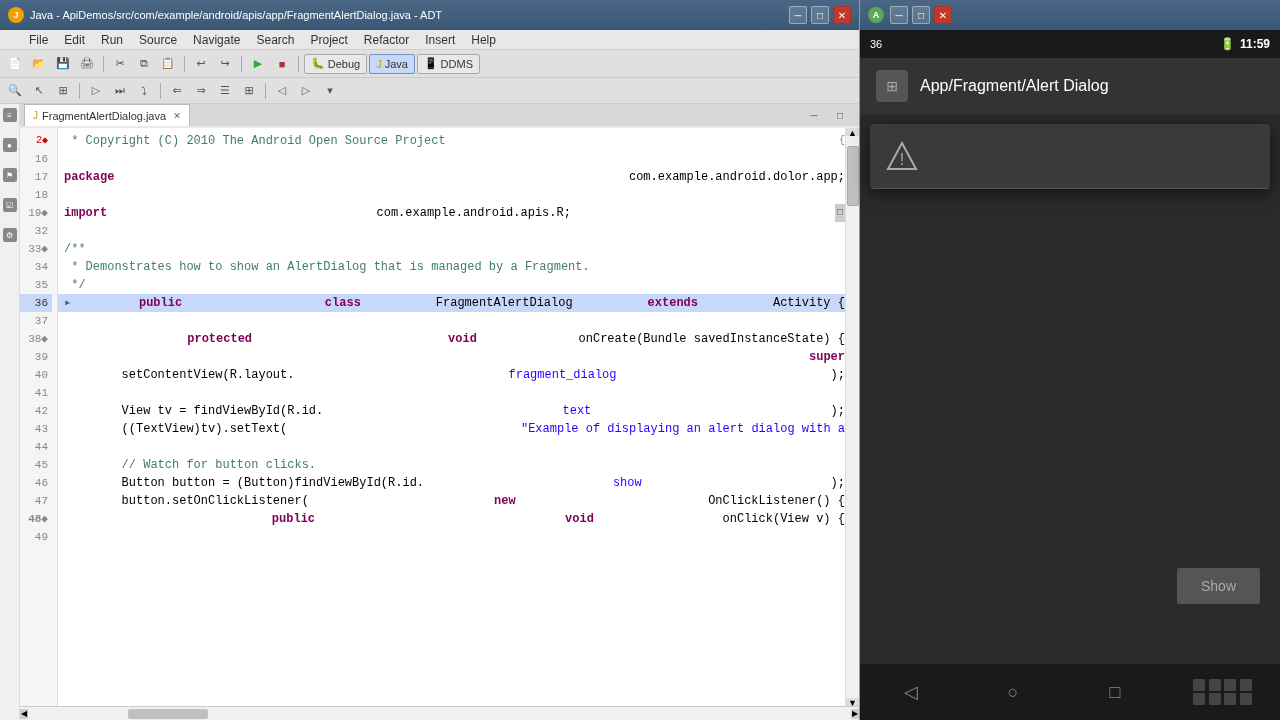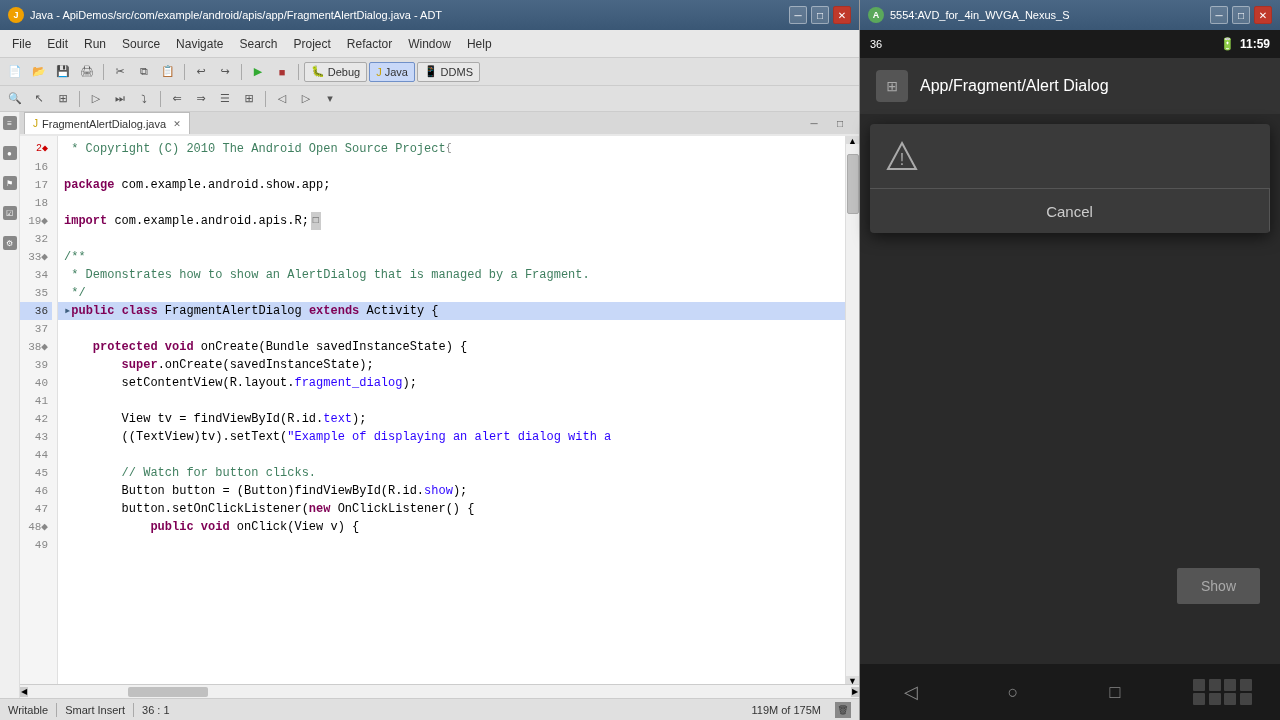--- a/index.html
+++ b/index.html
@@ -40,25 +40,25 @@
       border: 1px solid rgba(255,255,255,0.4);
       background: rgba(255,255,255,0.15);
       color: white; font-size: 10px;
       display: flex; align-items: center; justify-content: center;
       cursor: pointer; border-radius: 2px;
     }
     .title-btn.close { background: #c0392b; border-color: #a93226; }
 
     
     .menu-bar {
-      height: 28px;
+      height: 20px;
       background: #e8e8e8;
       display: flex;
       align-items: center;
-      padding: 0 4px;
+      padding: 0 21px;
       border-bottom: 1px solid #ccc;
       font-size: 12px;
     }
     .menu-item {
       padding: 2px 8px;
       cursor: pointer;
       color: #333;
     }
 
     
@@ -162,20 +162,21 @@
       overflow: hidden;
       color: #000;
       background: white;
     }
     .code-line {
       height: 18px;
       padding-left: 6px;
       white-space: pre;
       display: flex;
       align-items: center;
+      justify-content: space-between;
     }
     .code-line.selected { background: #c8d8f8; }
 
     
     .kw { color: #7f0055; font-weight: bold; }
     .cm { color: #3f7f5f; }
     .str { color: #2a00ff; }
     .ann { color: #646464; }
 
     
@@ -427,21 +428,21 @@
 
   <div class="menu-bar">
     <span class="menu-item">File</span>
     <span class="menu-item">Edit</span>
     <span class="menu-item">Run</span>
     <span class="menu-item">Source</span>
     <span class="menu-item">Navigate</span>
     <span class="menu-item">Search</span>
     <span class="menu-item">Project</span>
     <span class="menu-item">Refactor</span>
-    <span class="menu-item">Window</span>
+    <span class="menu-item">Insert</span>
     <span class="menu-item">Help</span>
   </div>
 
   <div class="toolbar">
     <button class="toolbar-btn">📄</button>
     <button class="toolbar-btn">📂</button>
     <button class="toolbar-btn">💾</button>
     <button class="toolbar-btn">🖨</button>
     <div class="toolbar-sep"></div>
     <button class="toolbar-btn">✂</button>
@@ -529,32 +530,32 @@
             <div class="ln" style="color:#888;">38◆</div>
             <div class="ln">39</div>
             <div class="ln">40</div>
             <div class="ln">41</div>
             <div class="ln">42</div>
             <div class="ln">43</div>
             <div class="ln">44</div>
             <div class="ln">45</div>
             <div class="ln">46</div>
             <div class="ln">47</div>
-            <div class="ln" style="color:#888;">48◆</div>
+            <div class="ln" style="color:#888;font-weight:bold;">48◆</div>
             <div class="ln">49</div>
           </div>
 
           <div class="code-content">
             <div class="code-line">
               <span class="cm"> * Copyright (C) 2010 The Android Open Source Project</span>
               <span style="color:#888; font-size:10px;">{</span>
             </div>
             <div class="code-line"></div>
             <div class="code-line">
-              <span class="kw">package</span><span> com.example.android.show.app;</span>
+              <span class="kw">package</span><span> com.example.android.dolor.app;</span>
             </div>
             <div class="code-line"></div>
             <div class="code-line">
               <span class="kw">import</span><span> com.example.android.apis.R;</span>
               <span style="background:#ccc; color:#555; font-size:10px; padding: 0 2px; margin-left:2px;">□</span>
             </div>
             <div class="code-line"></div>
             <div class="code-line">
               <span class="cm">/**</span>
             </div>
@@ -566,21 +567,21 @@
             </div>
             <div class="code-line selected">
               <span style="color:#3f5f7f; cursor:pointer;">▸</span>
               <span class="kw">public</span><span> </span><span class="kw">class</span><span> FragmentAlertDialog </span><span class="kw">extends</span><span> Activity {</span>
             </div>
             <div class="code-line"></div>
             <div class="code-line">
               <span>    </span><span class="kw">protected</span><span> </span><span class="kw">void</span><span> onCreate(Bundle savedInstanceState) {</span>
             </div>
             <div class="code-line">
-              <span>        </span><span class="kw">super</span><span>.onCreate(savedInstanceState);</span>
+              <span>        </span><span class="kw">super</span>
             </div>
             <div class="code-line">
               <span>        setContentView(R.layout.</span><span class="str">fragment_dialog</span><span>);</span>
             </div>
             <div class="code-line"></div>
             <div class="code-line">
               <span>        View tv = findViewById(R.id.</span><span class="str">text</span><span>);</span>
             </div>
             <div class="code-line">
               <span>        ((TextView)tv).setText(</span><span class="str">"Example of displaying an alert dialog with a</span>
@@ -611,37 +612,26 @@
 
       <div class="h-scroll">
         <div style="width:8px; height:10px; background:#ccc; display:flex; align-items:center; justify-content:center; font-size:8px; cursor:pointer;">◀</div>
         <div class="h-thumb"></div>
         <div style="flex:1;"></div>
         <div style="width:8px; height:10px; background:#ccc; display:flex; align-items:center; justify-content:center; font-size:8px; cursor:pointer;">▶</div>
       </div>
     </div>
   </div>
 
-  <div class="status-bar">
-    <span>Writable</span>
-    <div class="status-sep"></div>
-    <span>Smart Insert</span>
-    <div class="status-sep"></div>
-    <span>36 : 1</span>
-    <div style="flex:1;"></div>
-    <span>119M of 175M</span>
-    <div style="width:16px; height:16px; background:#888; margin-left:6px; font-size:9px; display:flex; align-items:center; justify-content:center; cursor:pointer;">🗑</div>
-  </div>
 </div>
 
 <div class="android-panel">
 
   <div class="android-title-bar">
     <div class="android-title-icon">A</div>
-    <span class="android-title-text">5554:AVD_for_4in_WVGA_Nexus_S</span>
     <div class="android-title-controls">
       <div class="title-btn">─</div>
       <div class="title-btn">□</div>
       <div class="title-btn close">✕</div>
     </div>
   </div>
 
   <div class="android-screen">
 
     <div class="android-status">
@@ -665,21 +655,20 @@
       <div class="alert-overlay">
         <div class="alert-body">
           <div class="alert-icon">
             <svg width="32" height="32" viewBox="0 0 32 32">
               <polygon points="16,3 30,29 2,29" fill="none" stroke="#aaa" stroke-width="2"></polygon>
               <text x="16" y="25" text-anchor="middle" font-size="16" fill="#aaa">!</text>
             </svg>
           </div>
         </div>
         <div class="alert-buttons">
-          <button class="alert-btn">Cancel</button>
         </div>
       </div>
 
       <div class="show-btn-area">
         <button class="show-btn">Show</button>
       </div>
     </div>
 
     <div class="android-nav">
       <div class="nav-btn">

